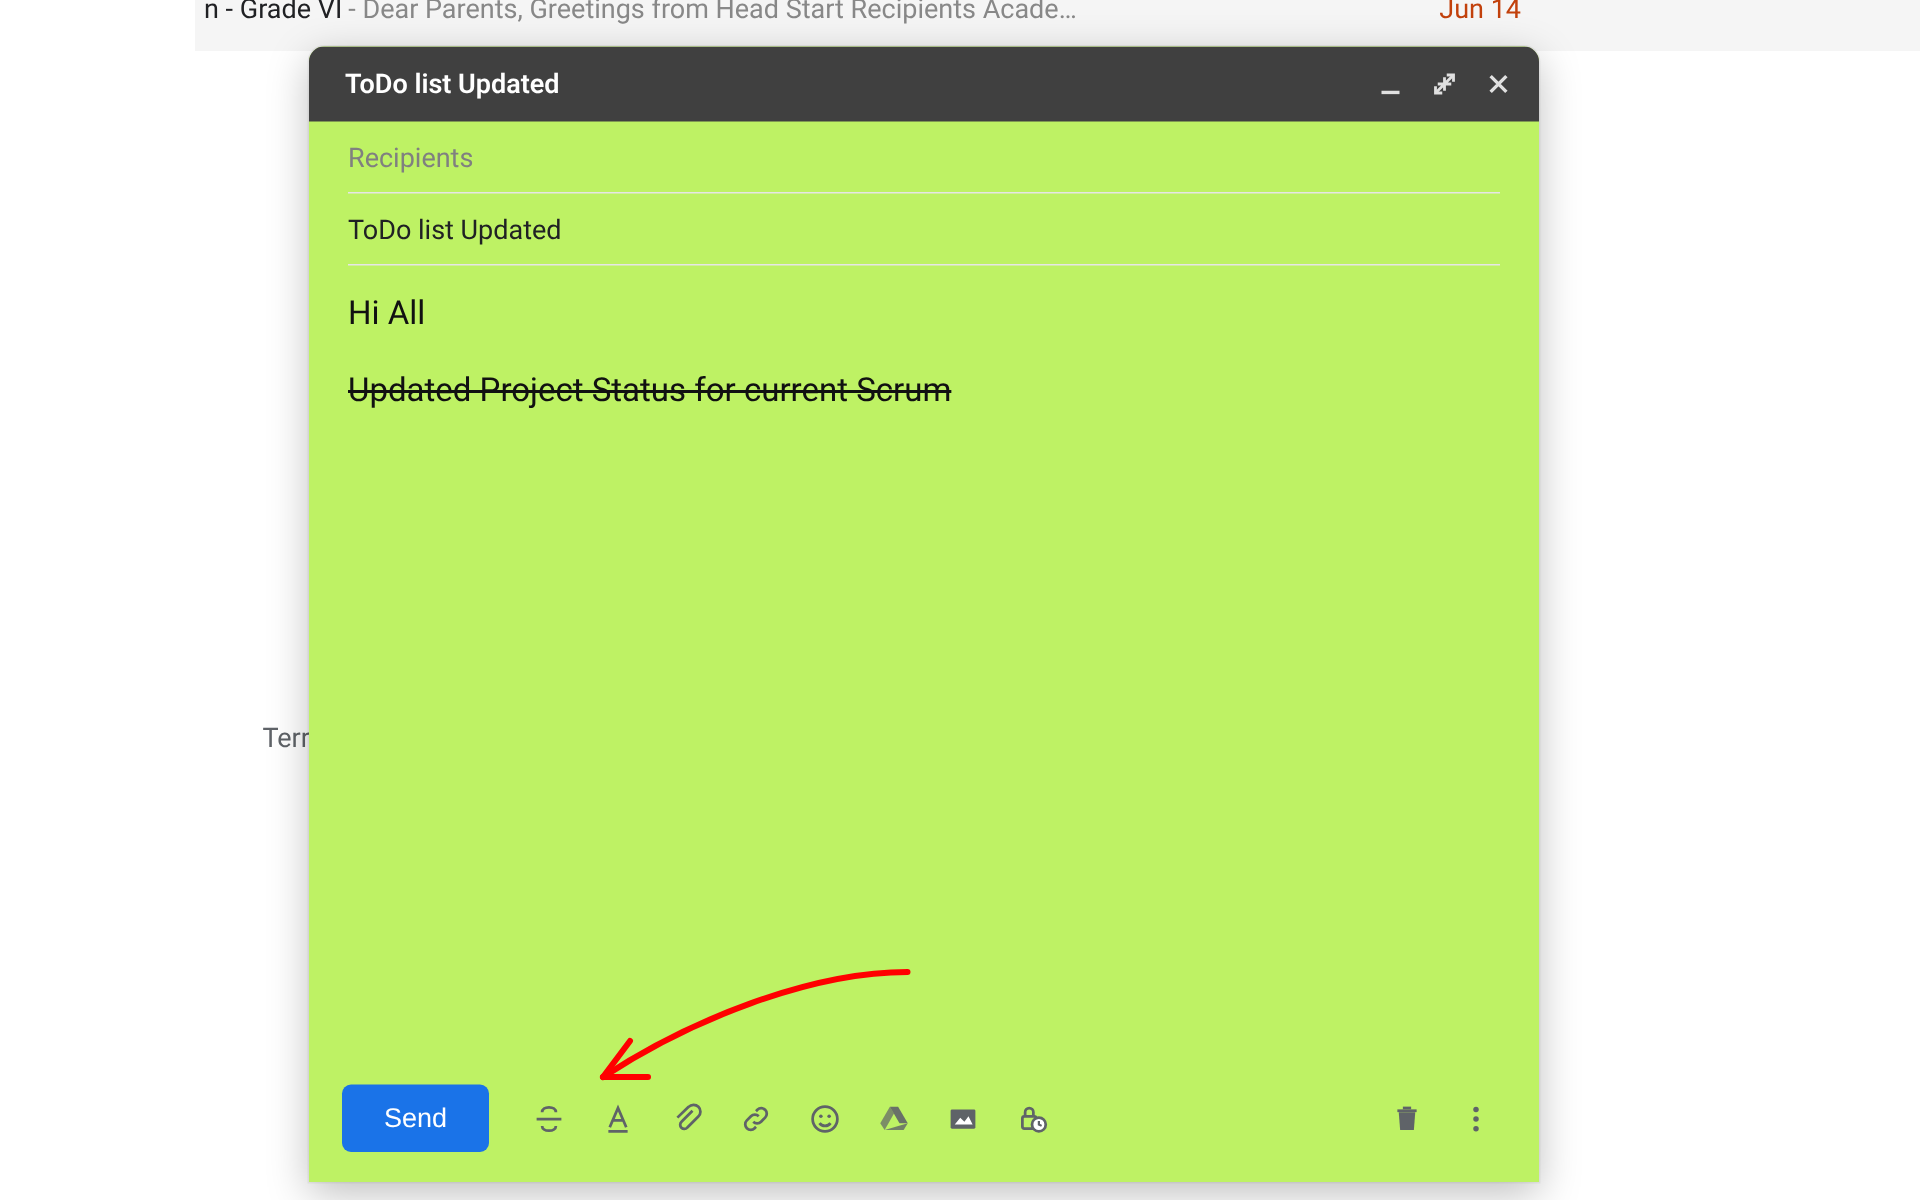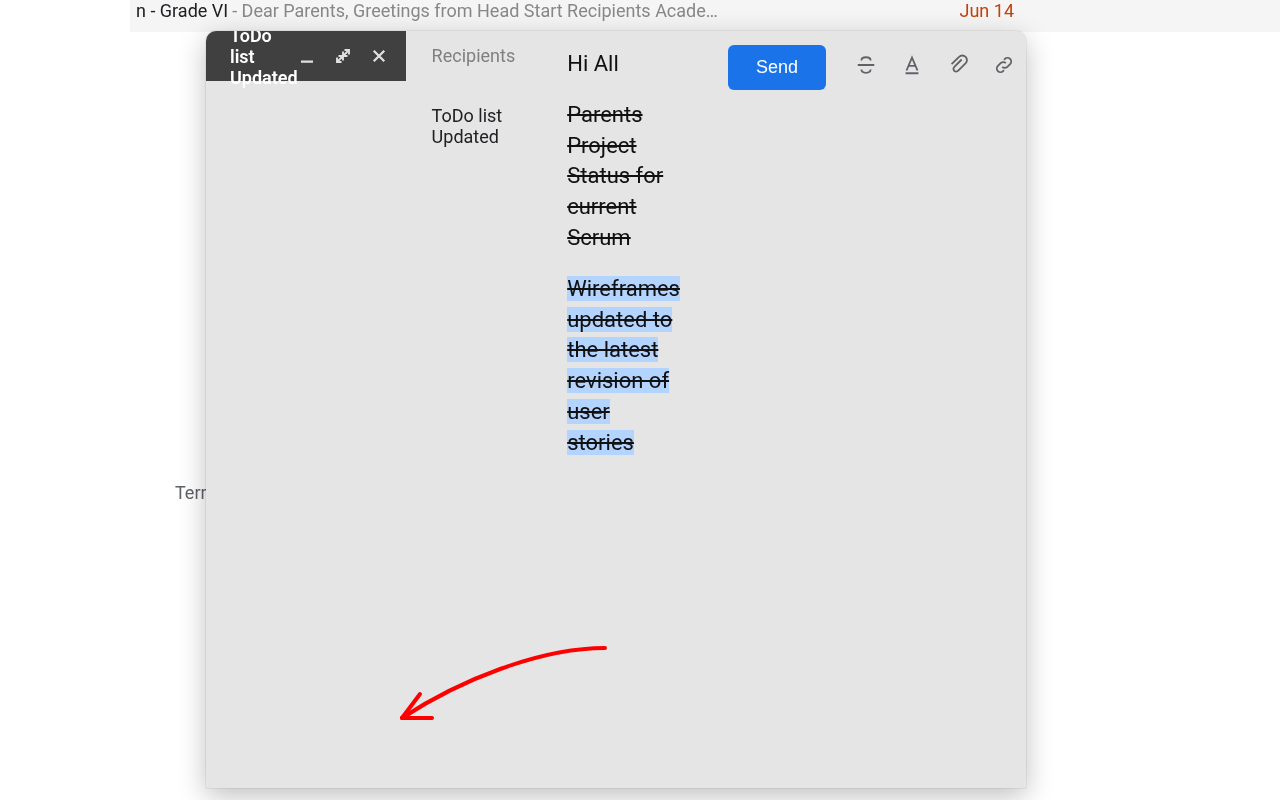--- a/index.html
+++ b/index.html
@@ -11,49 +11,50 @@
       overflow: hidden;
       position: relative;
     }
     .bg-row {
       position: absolute;
       top: 0;
       left: 130px;
       right: 0;
       height: 32px;
       display: flex;
-      align-items: flex-start;
+      align-items: flex-end;
       background: #f5f5f5;
       color: #5f6368;
       font-size: 18px;
-      padding: 0 6px;
+      padding: 17px 6px;
       white-space: nowrap;
       overflow: hidden;
     }
     .bg-row .title-frag { color: #202124; }
     .bg-row .preview { color: #888; margin-left: 4px; }
     .bg-row .date { margin-left: auto; margin-right: 260px; color: #c2410c; }
     .bg-terr {
       position: absolute;
       left: 175px;
       top: 472px;
       color: #5f6368;
       font-size: 18px;
       margin-top: 10px;
     }
     .compose {
       position: absolute;
       left: 206px;
       top: 31px;
       width: 820px;
       height: 757px;
-      background: #e5e5e5;
+      background: #bef264;
       border-radius: 10px 10px 0 0;
       box-shadow: 0 8px 28px rgba(0,0,0,0.25), 0 0 0 1px rgba(0,0,0,0.05);
       display: flex;
+      flex-direction: column;
       overflow: hidden;
     }
     .compose-header {
       background: #404040;
       color: #ffffff;
       height: 50px;
       display: flex;
       align-items: center;
       padding: 0 18px 0 24px;
     }
@@ -71,41 +72,41 @@
       width: 18px; height: 18px;
       display: flex; align-items: center; justify-content: center;
       cursor: pointer;
       color: #e0e0e0;
     }
     .fields {
       padding: 0 26px;
     }
     .field-row {
       border-bottom: 1px solid #e6e6e6;
-      padding: 14px 0 24px 0;
+      padding: 14px 0 12px 0;
       font-size: 18px;
       color: #202124;
     }
     .field-row.recipients { color: #808080; }
     .body-area {
       padding: 18px 26px 0 26px;
       font-size: 22px;
       color: #111;
       line-height: 1.4;
       flex: 1;
     }
     .body-area p { margin-bottom: 20px; }
     .strike { text-decoration: line-through; }
     .hl {
       background: #b3d4ff;
       display: inline;
     }
     .toolbar {
       display: flex;
-      align-items: flex-start;
+      align-items: center;
       padding: 14px 22px 20px 22px;
       gap: 6px;
     }
     .send-btn {
       background: #1a73e8;
       color: #fff;
       border: none;
       border-radius: 6px;
       padding: 12px 28px;
       font-size: 18px;
@@ -170,22 +171,21 @@
     <div class="field-row recipients">
       <span>Recipients</span>
     </div>
     <div class="field-row">
       <span>ToDo list Updated</span>
     </div>
   </div>
 
   <div class="body-area">
     <p>Hi All</p>
-    <p><span class="strike">Parents Project Status for current Scrum </span></p>
-    <p><span class="strike hl">Wireframes updated to the latest revision of user stories</span></p>
+    <p><span class="strike">Updated Project Status for current Scrum </span></p>
   </div>
 
   <div class="toolbar">
     <button class="send-btn">Send</button>
 
     <div class="ticon">
       <svg viewBox="0 0 24 24">
         <path d="M7 7c0-2 2-3.5 5-3.5s5 1.5 5 3.5" stroke="currentColor" stroke-width="2" fill="none"></path>
         <path d="M17 17c0 2-2 3.5-5 3.5s-5-1.5-5-3.5" stroke="currentColor" stroke-width="2" fill="none"></path>
         <line x1="3" y1="12" x2="21" y2="12" stroke="currentColor" stroke-width="2"></line>

